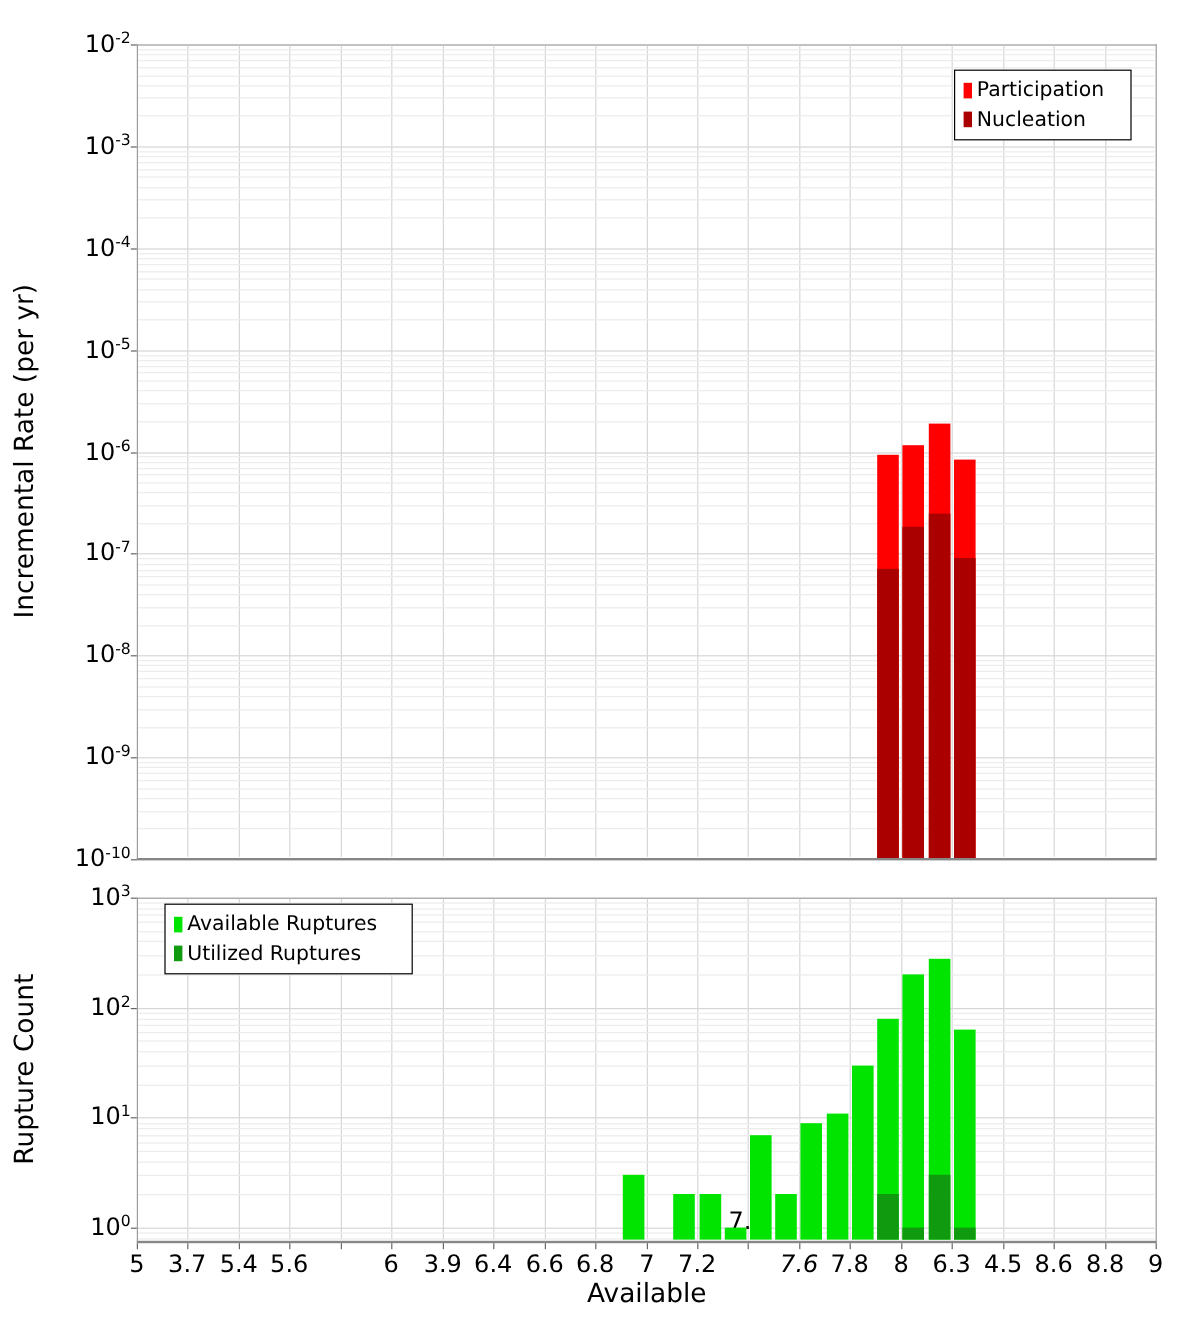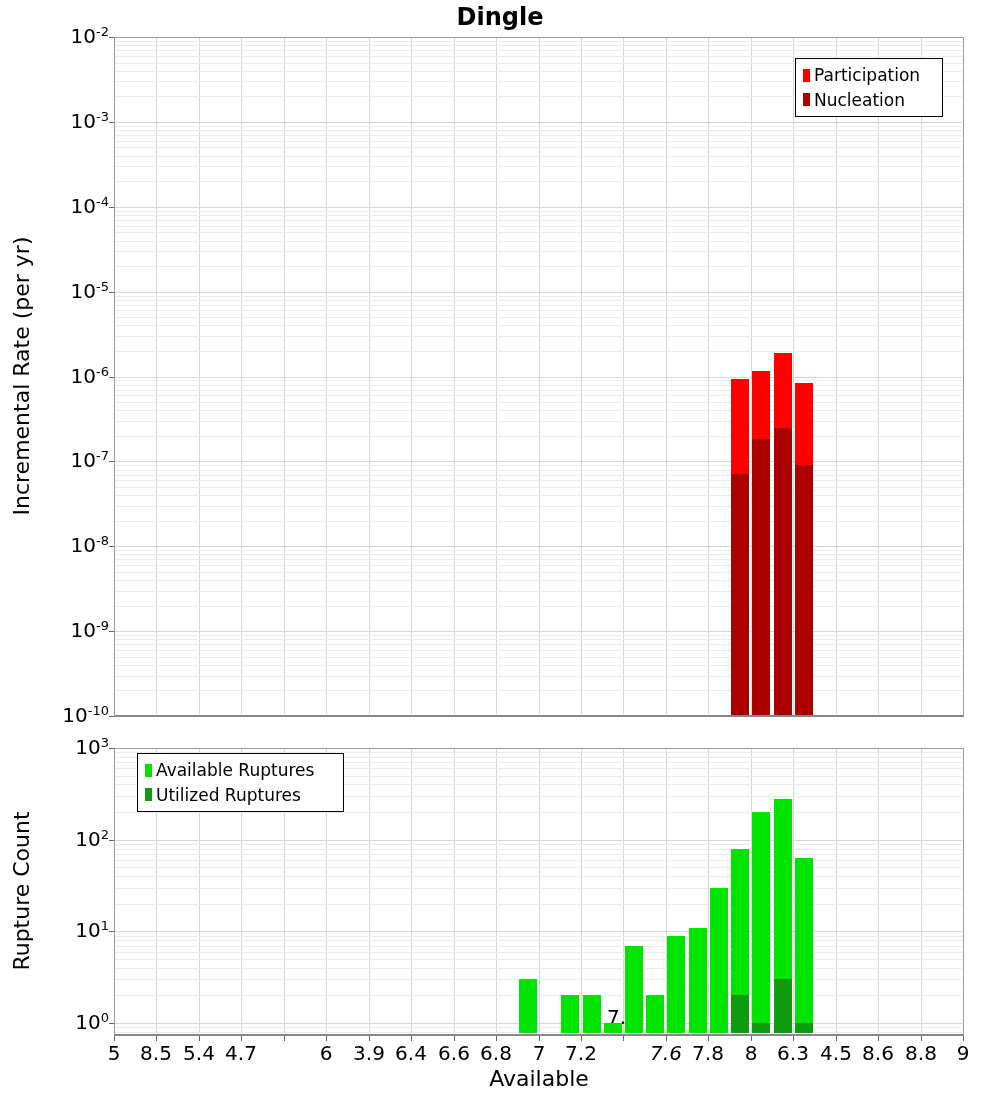--- a/index.html
+++ b/index.html
@@ -18,21 +18,20 @@
   .legend{position:absolute;box-sizing:border-box;background:#fff;border:1px solid #000;
           display:flex;flex-direction:column;justify-content:space-evenly;
           padding:2px 6px 2px 7px;font-size:17px;z-index:30;}
   .legend-row{display:flex;align-items:center;}
   .legend-marker{width:7px;height:13px;margin-right:4px;flex:none;}
 </style>
 </head>
 <body>
 
 <div id="chart">
-  <div class="title">Dingle</div>
 
   <div class="panel" id="panel-rate" style="left:114px;top:37px;width:850px;height:680px;"></div>
   <div class="panel" id="panel-count" style="left:114px;top:748px;width:850px;height:288px;"></div>
 
   <div class="ylab" style="left:21px;top:376px;">Incremental Rate (per yr)</div>
   <div class="ylab" style="left:21px;top:891px;">Rupture Count</div>
   <div class="xlab" style="left:539px;top:1066px;">Available</div>
 
   <div class="legend" id="legend-rate" style="left:795px;top:58px;width:148px;height:59px;">
     <div class="legend-row">
@@ -239,25 +238,25 @@
     <div class="ytick-label" style="position: absolute; right: 891px; top: 734px;">10<sup>3</sup></div>
     <div style="position: absolute; left: 109px; width: 5px; top: 748px; height: 1px; background: rgb(102, 102, 102);"></div>
     <div class="ytick-label" style="position: absolute; right: 891px; top: 826px;">10<sup>2</sup></div>
     <div style="position: absolute; left: 109px; width: 5px; top: 840px; height: 1px; background: rgb(102, 102, 102);"></div>
     <div class="ytick-label" style="position: absolute; right: 891px; top: 917px;">10<sup>1</sup></div>
     <div style="position: absolute; left: 109px; width: 5px; top: 931px; height: 1px; background: rgb(102, 102, 102);"></div>
     <div class="ytick-label" style="position: absolute; right: 891px; top: 1009px;">10<sup>0</sup></div>
     <div style="position: absolute; left: 109px; width: 5px; top: 1023px; height: 1px; background: rgb(102, 102, 102);"></div>
     <div class="xtick-label" style="position: absolute; left: 84px; top: 1042px;">5</div>
     <div style="position: absolute; left: 114px; width: 1px; top: 1036px; height: 5px; background: rgb(102, 102, 102);"></div>
-    <div class="xtick-label" style="position: absolute; left: 126px; top: 1042px;">8.5</div>
+    <div class="xtick-label" style="position: absolute; left: 126px; top: 1042px;">3.7</div>
     <div style="position: absolute; left: 156px; width: 1px; top: 1036px; height: 5px; background: rgb(102, 102, 102);"></div>
     <div class="xtick-label" style="position: absolute; left: 169px; top: 1042px;">5.4</div>
     <div style="position: absolute; left: 199px; width: 1px; top: 1036px; height: 5px; background: rgb(102, 102, 102);"></div>
-    <div class="xtick-label" style="position: absolute; left: 211px; top: 1042px;">4.7</div>
+    <div class="xtick-label" style="position: absolute; left: 211px; top: 1042px;">5.6</div>
     <div style="position: absolute; left: 241px; width: 1px; top: 1036px; height: 5px; background: rgb(102, 102, 102);"></div>
     <div class="xtick-label" style="position: absolute; left: 254px; top: 1100px;">5.8</div>
     <div style="position: absolute; left: 284px; width: 1px; top: 1036px; height: 5px; background: rgb(102, 102, 102);"></div>
     <div class="xtick-label" style="position: absolute; left: 296px; top: 1042px;">6</div>
     <div style="position: absolute; left: 326px; width: 1px; top: 1036px; height: 5px; background: rgb(102, 102, 102);"></div>
     <div class="xtick-label" style="position: absolute; left: 339px; top: 1042px;">3.9</div>
     <div style="position: absolute; left: 369px; width: 1px; top: 1036px; height: 5px; background: rgb(102, 102, 102);"></div>
     <div class="xtick-label" style="position: absolute; left: 381px; top: 1042px;">6.4</div>
     <div style="position: absolute; left: 411px; width: 1px; top: 1036px; height: 5px; background: rgb(102, 102, 102);"></div>
     <div class="xtick-label" style="position: absolute; left: 424px; top: 1042px;">6.6</div>

